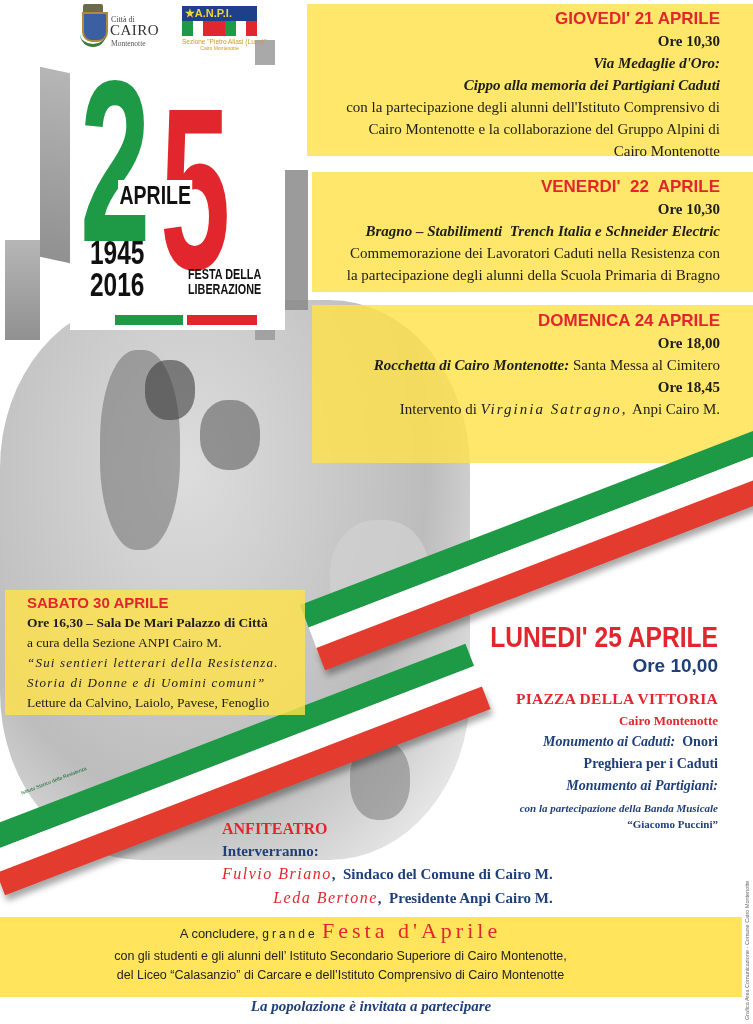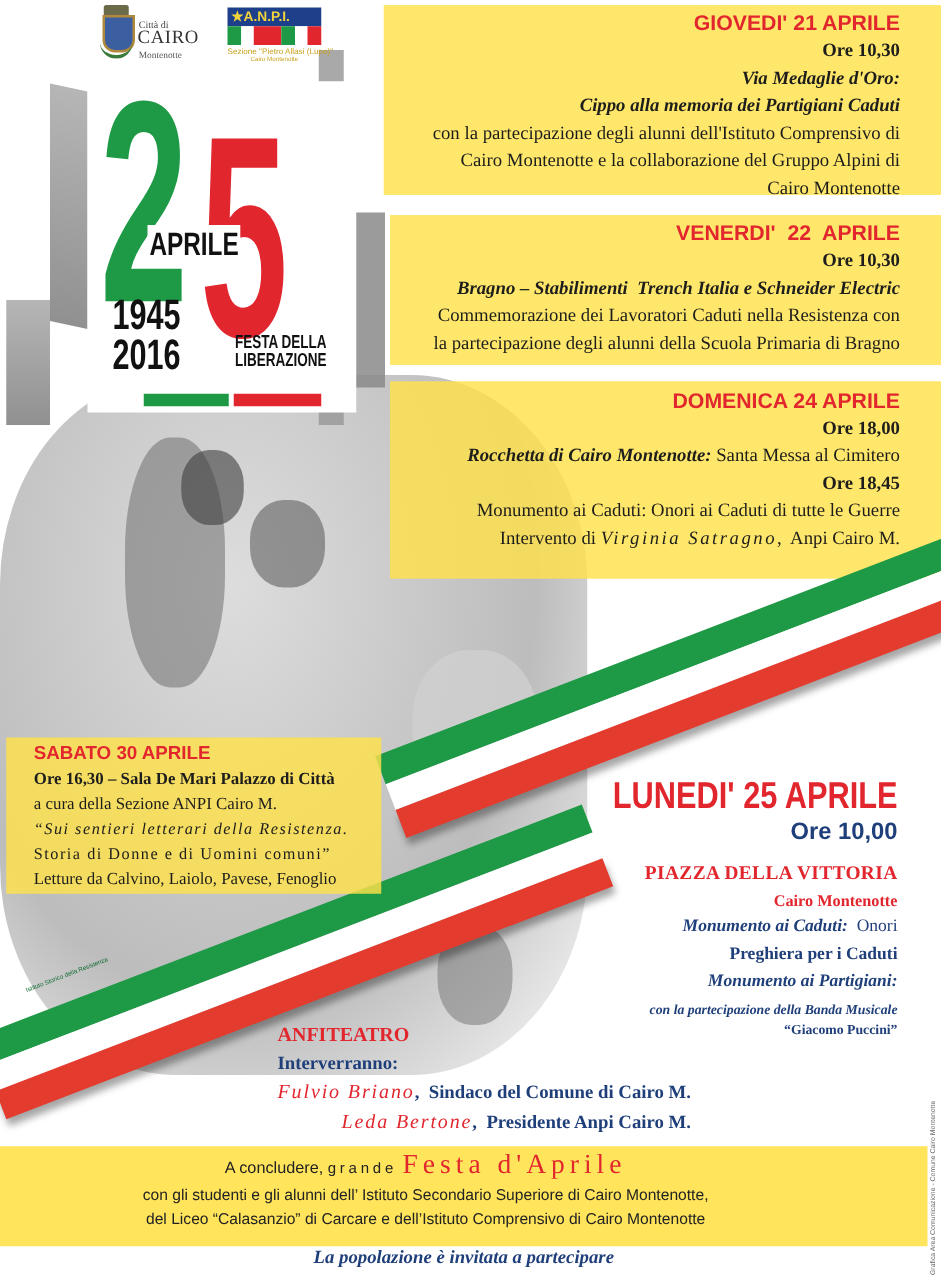--- a/index.html
+++ b/index.html
@@ -104,21 +104,20 @@
 </div>
 
 <div class="ypanel" style="left:312px;top:305px;width:441px;height:158px;"></div>
 <div class="ev" style="right:33px;top:310px;width:430px;">
   <div class="line day">DOMENICA 24 APRILE</div>
   <div class="line ore">Ore 18,00</div>
   <div class="line norm">
     <span class="bi">Rocchetta di Cairo Montenotte:</span><span> Santa Messa al Cimitero</span>
   </div>
   <div class="line ore">Ore 18,45</div>
-  <div class="line norm">Monumento ai Caduti: Onori ai Caduti di tutte le Guerre</div>
   <div class="line norm">
     <span style="white-space:pre;">Intervento di </span><span class="spaced">Virginia Satragno</span><span style="white-space:pre;">,  Anpi Cairo M.</span>
   </div>
 </div>
 
 <div class="ribbon" style="left:300px;top:605px;width:560px;transform:rotate(-21deg);">
   <div class="g"></div>
     <div class="w"></div>
     <div class="r"></div>
 </div>
@@ -128,31 +127,31 @@
     <div class="r"></div>
 </div>
 <div class="abs" style="left:20px;top:790px;font-family:'Liberation Sans',sans-serif;font-size:5px;color:#0f6a2e;transform:rotate(-21deg);transform-origin:left top;white-space:nowrap;">Istituto Storico della Resistenza</div>
 
 <div class="ypanel" style="left:5px;top:590px;width:300px;height:125px;"></div>
 <div class="abs" style="left:27px;top:593px;color:#1d1d1b;">
   <div class="day" style="font-size:15px;line-height:20px;">SABATO 30 APRILE</div>
   <div style="font-weight:bold;font-size:13.5px;line-height:20px;white-space:nowrap;">Ore 16,30 – Sala De Mari Palazzo di Città</div>
   <div style="font-size:13.5px;line-height:20px;">a cura della Sezione ANPI Cairo M.</div>
   <div style="font-style:italic;font-size:13px;letter-spacing:1.2px;line-height:20px;white-space:nowrap;">“Sui sentieri letterari della Resistenza.</div>
-  <div style="font-size:13px;letter-spacing:1.2px;line-height:20px;white-space:nowrap;">Storia di Donne e di Uomini comuni”</div>
+  <div style="font-style:italic;font-size:13px;letter-spacing:1.2px;line-height:20px;white-space:nowrap;">Storia di Donne e di Uomini comuni”</div>
   <div style="font-size:13.5px;line-height:20px;white-space:nowrap;">Letture da Calvino, Laiolo, Pavese, Fenoglio</div>
 </div>
 
 <div class="abs" style="right:35px;top:620px;text-align:right;width:320px;">
   <div class="red" style="font-family:'Liberation Sans',sans-serif;font-weight:bold;font-size:30px;line-height:34px;transform:scaleX(0.82);transform-origin:right top;white-space:nowrap;">LUNEDI' 25 APRILE</div>
   <div class="blue" style="font-family:'Liberation Sans',sans-serif;font-weight:bold;font-size:19px;line-height:24px;margin-right:0;">Ore 10,00</div>
   <div class="red" style="font-weight:bold;font-size:15.5px;line-height:22px;margin-top:10px;letter-spacing:.3px;">PIAZZA DELLA VITTORIA</div>
   <div class="red" style="font-weight:bold;font-size:13px;line-height:21px;">Cairo Montenotte</div>
   <div class="blue" style="font-size:14px;line-height:22px;">
-    <span style="font-style:italic;font-weight:bold;">Monumento ai Caduti:</span><span style="font-weight:normal;white-space:pre;">  Onori</span>
+    <span style="font-style:italic;font-weight:bold;">Monumento ai Caduti:</span><span style="font-weight:bold;white-space:pre;">  Onori</span>
   </div>
   <div class="blue" style="font-weight:bold;font-size:14px;line-height:22px;">Preghiera per i Caduti</div>
   <div class="blue" style="font-style:italic;font-weight:bold;font-size:14px;line-height:22px;">Monumento ai Partigiani:</div>
   <div class="blue" style="font-style:italic;font-weight:bold;font-size:11px;line-height:18px;margin-top:2px;white-space:nowrap;">con la partecipazione della Banda Musicale</div>
   <div class="blue" style="font-weight:bold;font-size:11px;line-height:14px;">“Giacomo Puccini”</div>
 </div>
 
 <div class="abs" style="left:222px;top:818px;">
   <div class="red" style="font-weight:bold;font-size:16px;line-height:22px;">ANFITEATRO</div>
   <div class="blue" style="font-weight:bold;font-size:15px;line-height:22px;">Interverranno:</div>

